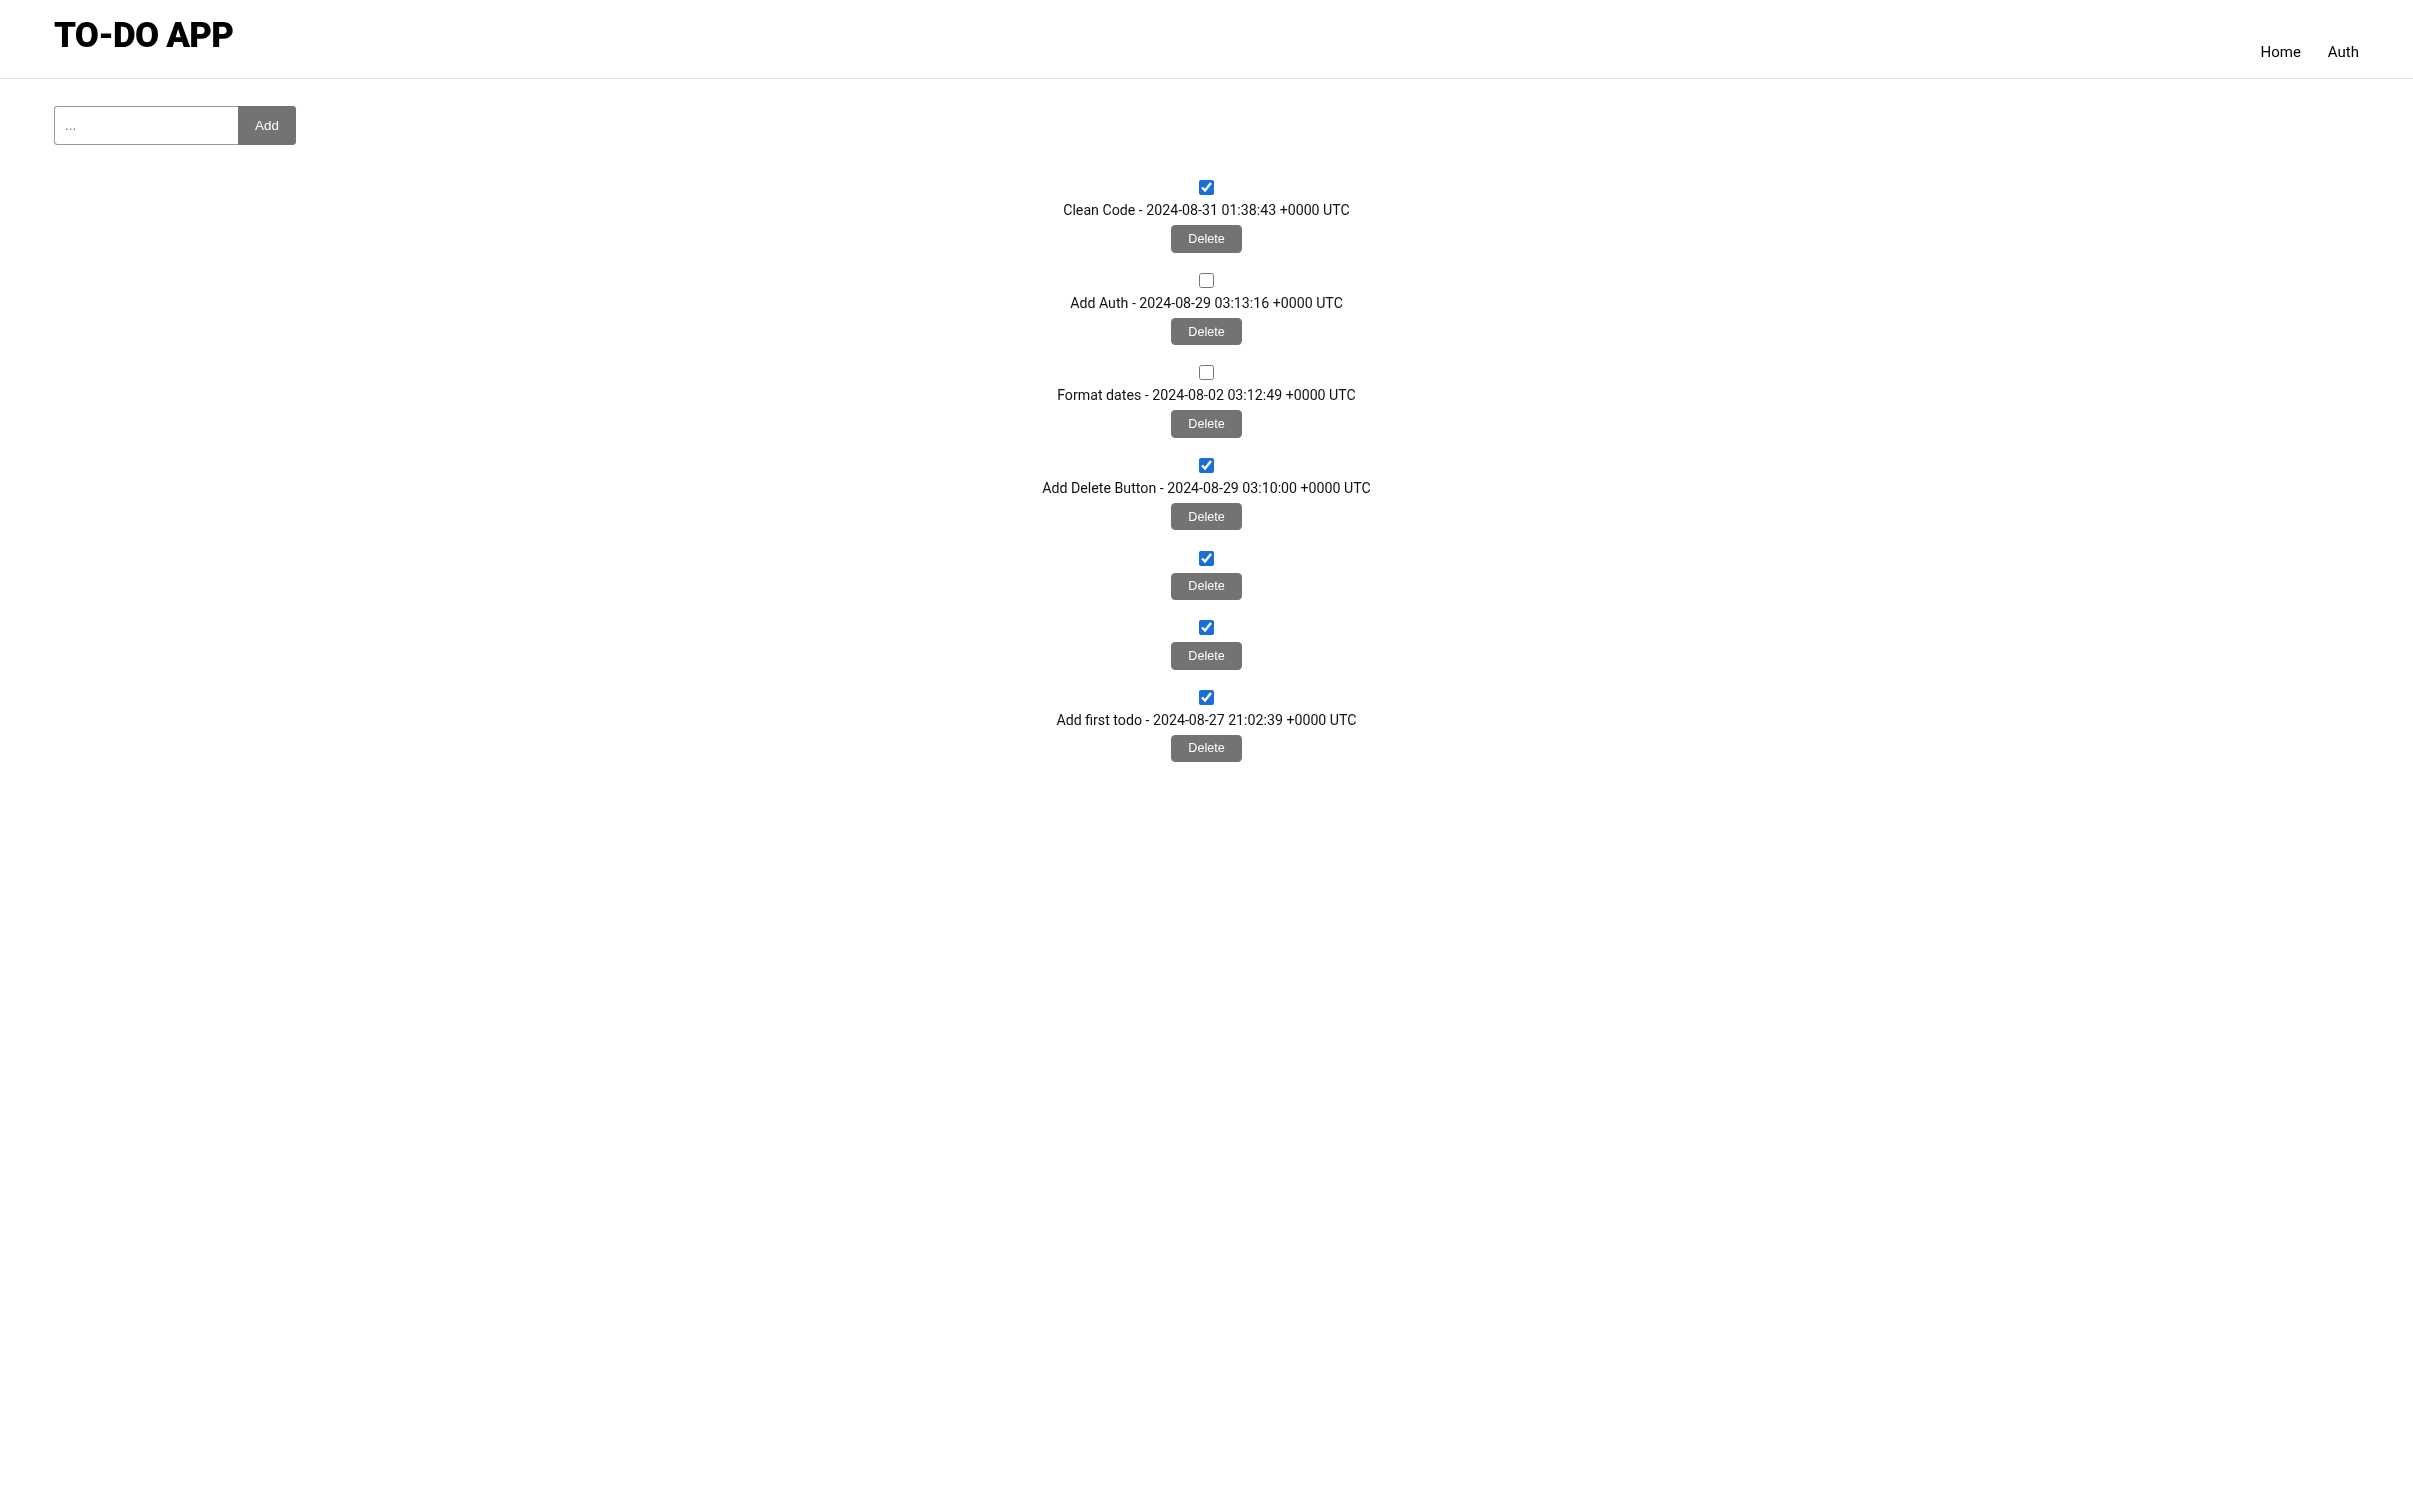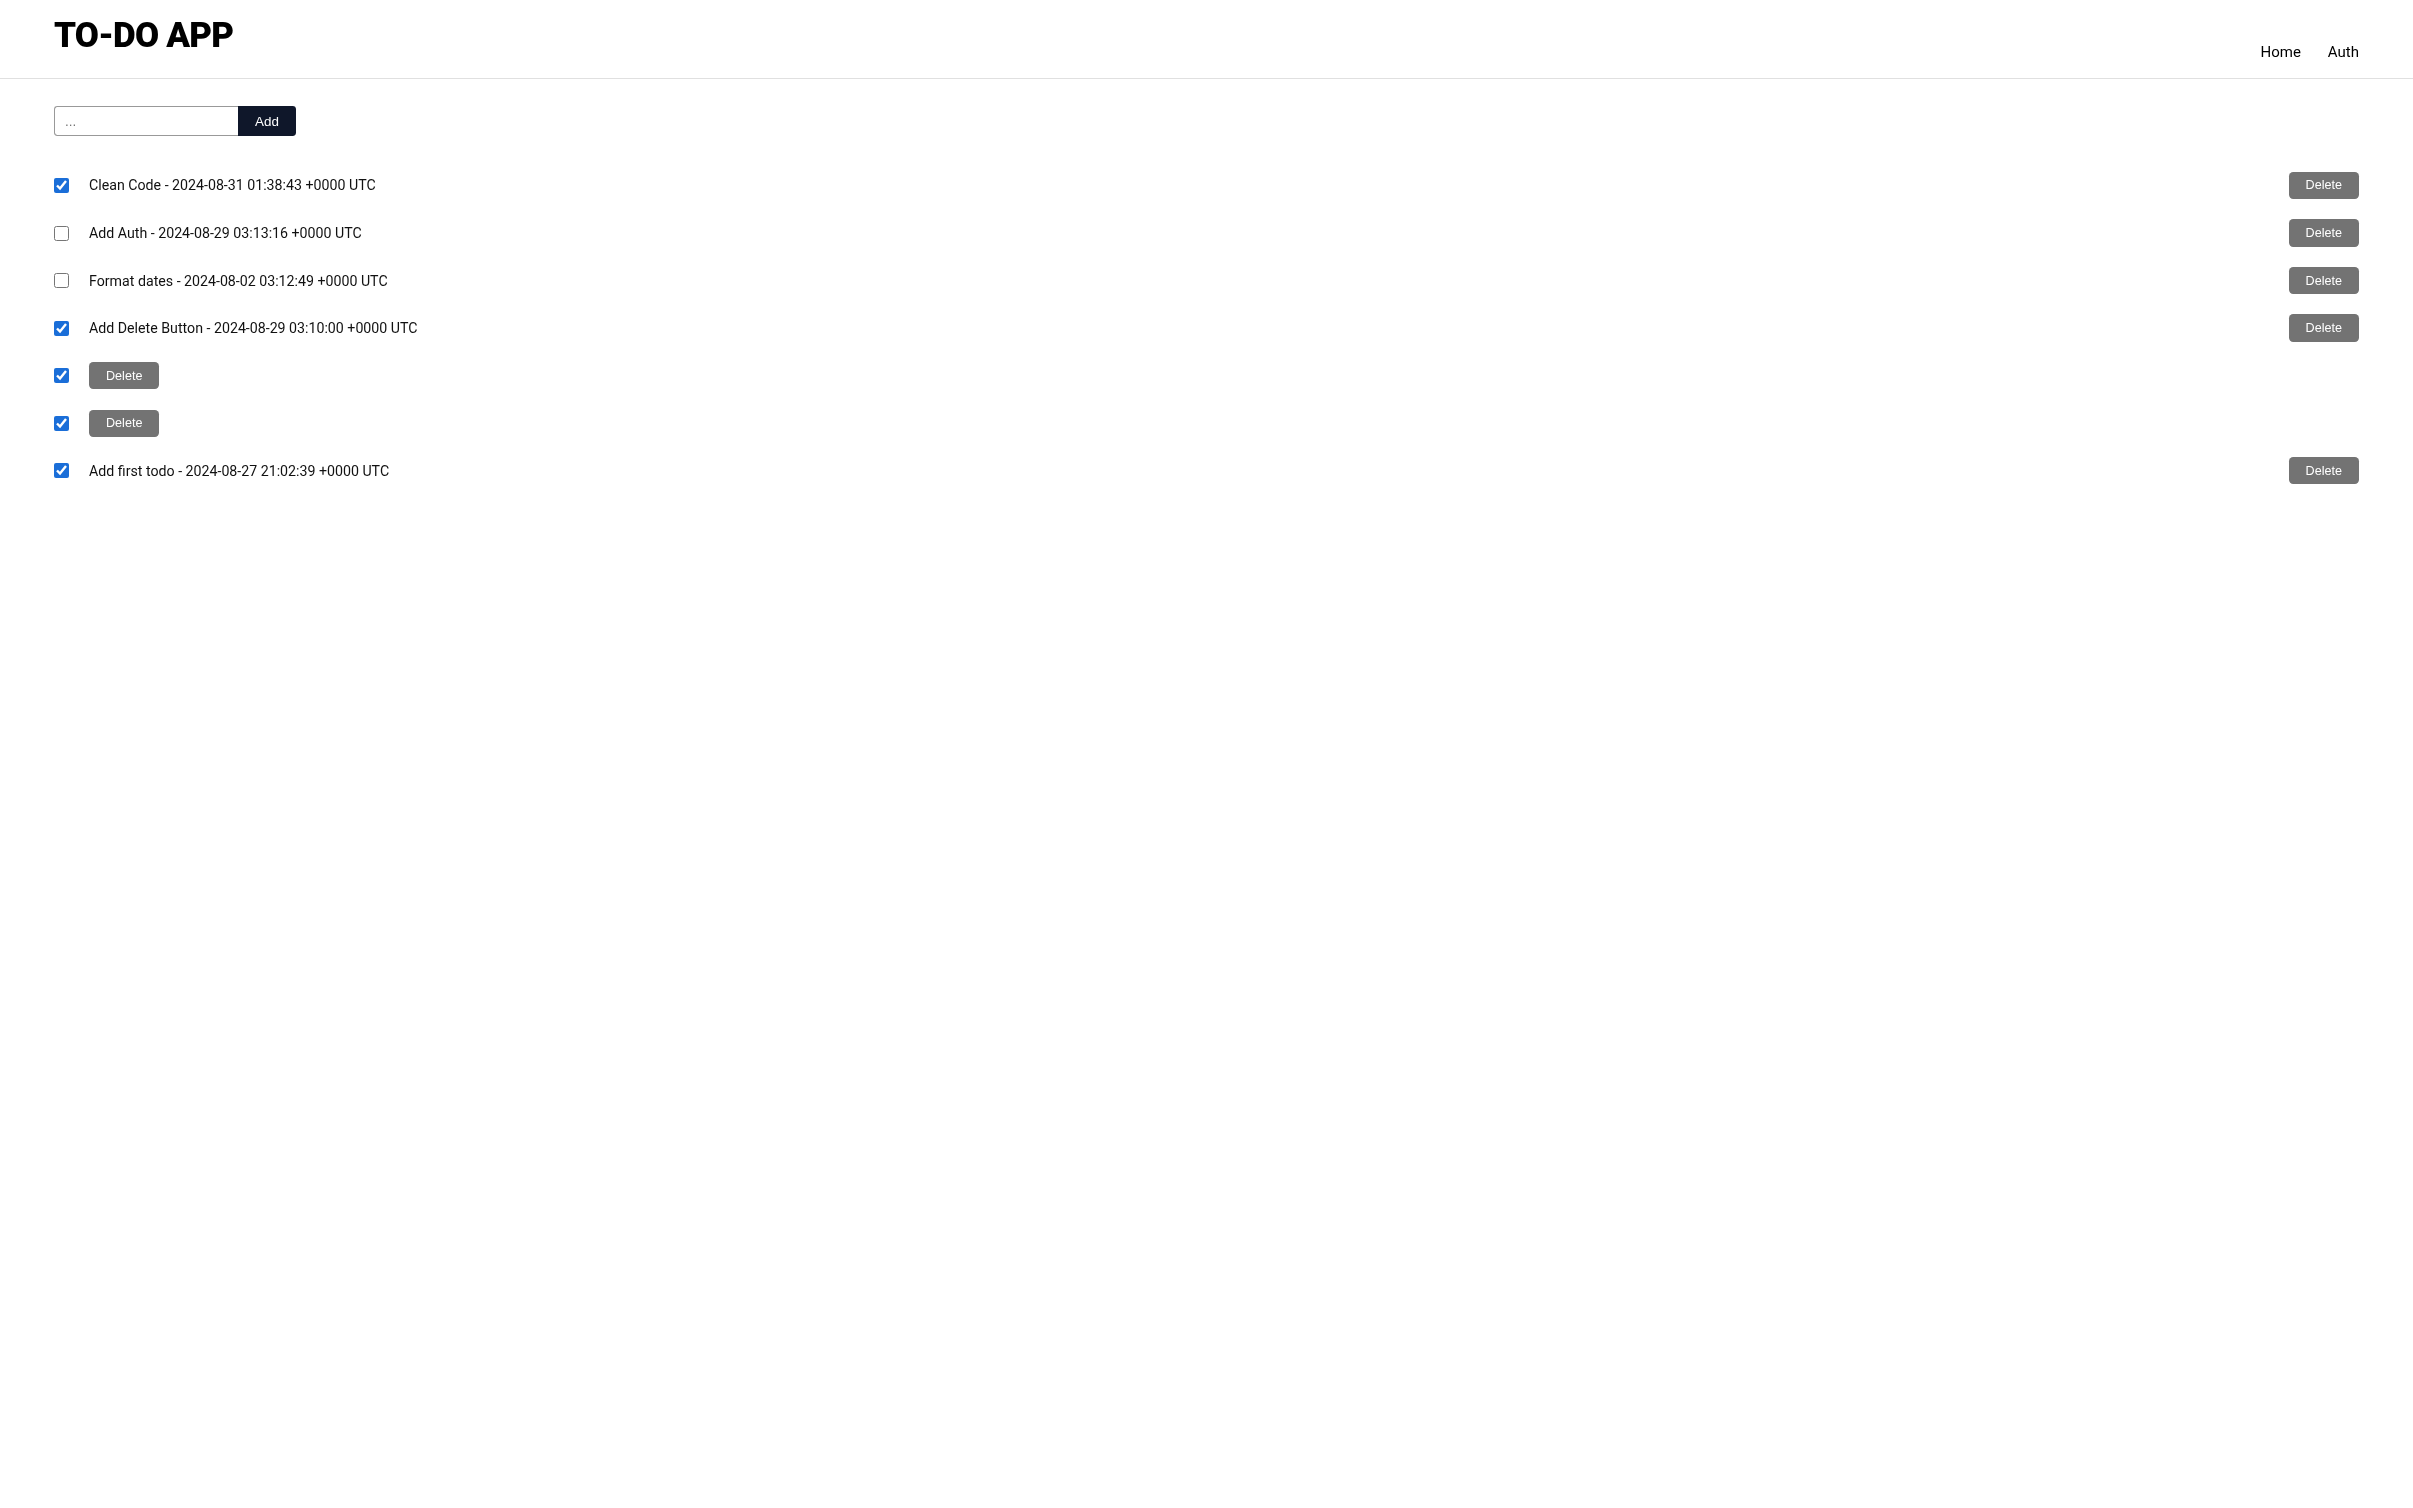--- a/index.html
+++ b/index.html
@@ -57,41 +57,42 @@
       width: 184px;
       padding: 6.7px 10px;
       border: 0.8px solid #999;
       border-right: none;
       font-size: 13.4px;
       outline: none;
       border-radius: 3.4px 0 0 3.4px;
     }
 
     .add-button {
-      padding: 3px 17px;
-      background: #0f172a;
+      padding: 12px 17px;
+      background: #737373;
       color: #ffffff;
       border: none;
       font-size: 13.4px;
       font-weight: 500;
       cursor: pointer;
       border-radius: 0 3.4px 3.4px 0;
     }
 
     .todo-list {
       display: flex;
       flex-direction: column;
       gap: 3.4px;
     }
 
     .todo-item {
       display: flex;
       align-items: center;
-      gap: 20px;
+      gap: 7px;
       padding: 8.4px 0;
+      flex-direction: column;
     }
 
     .todo-checkbox {
       width: 15px;
       height: 15px;
       cursor: pointer;
       accent-color: #1a6ed8;
       flex-shrink: 0;
     }
 

